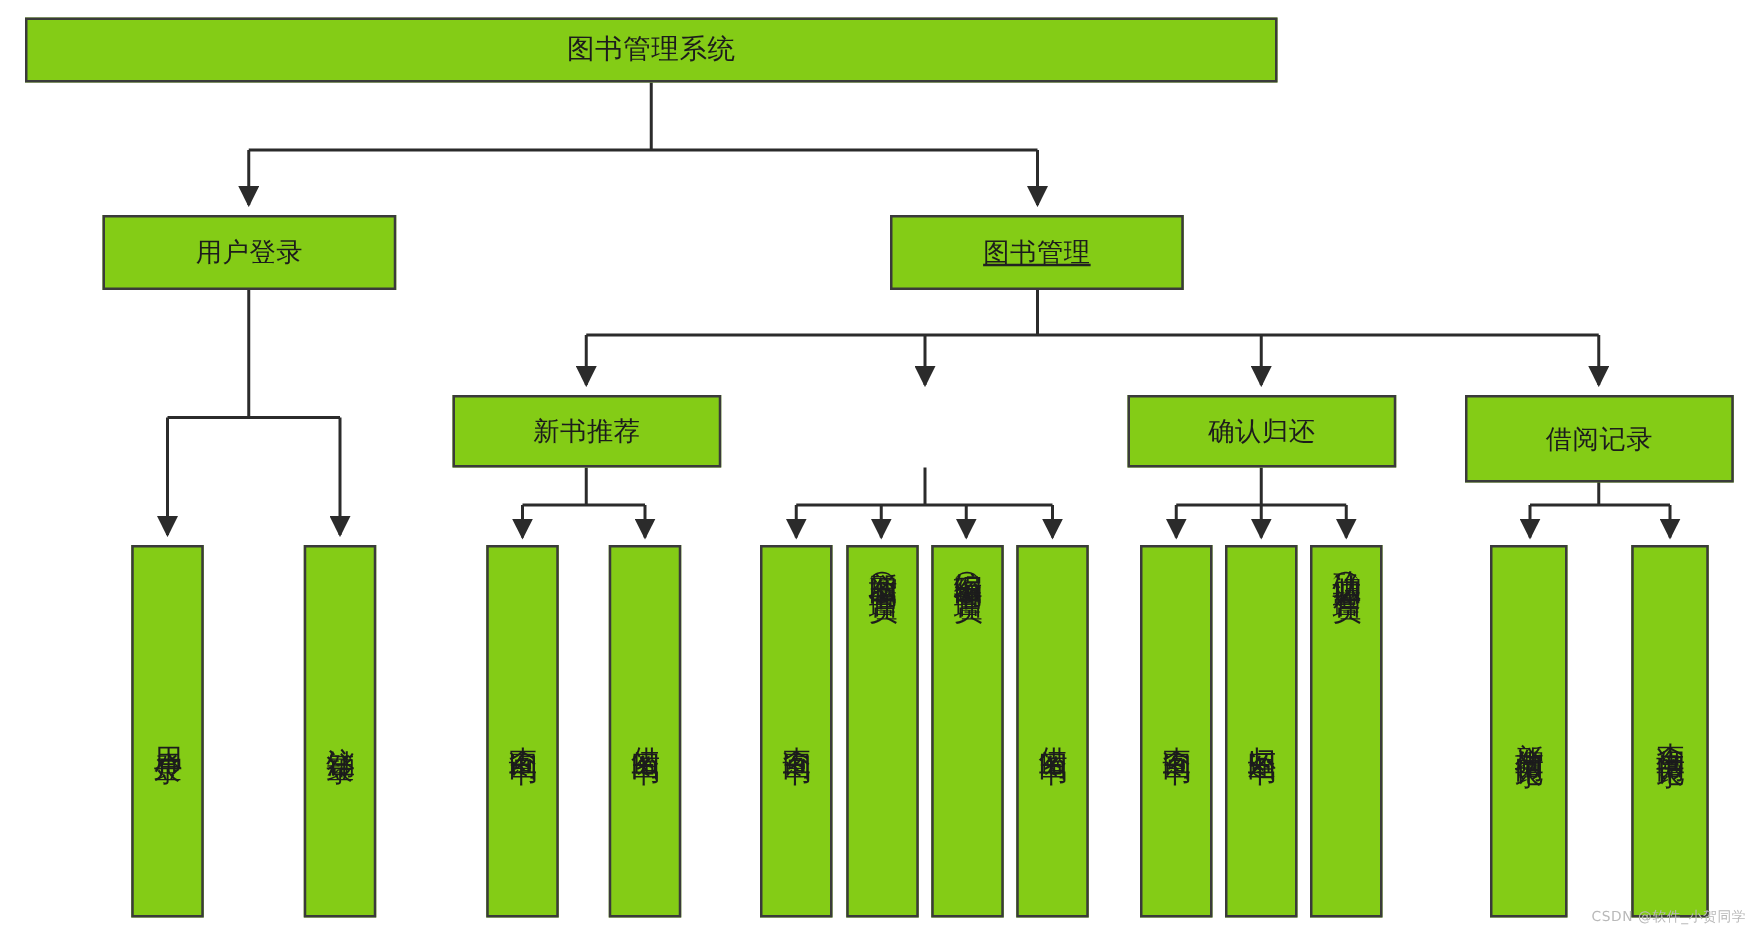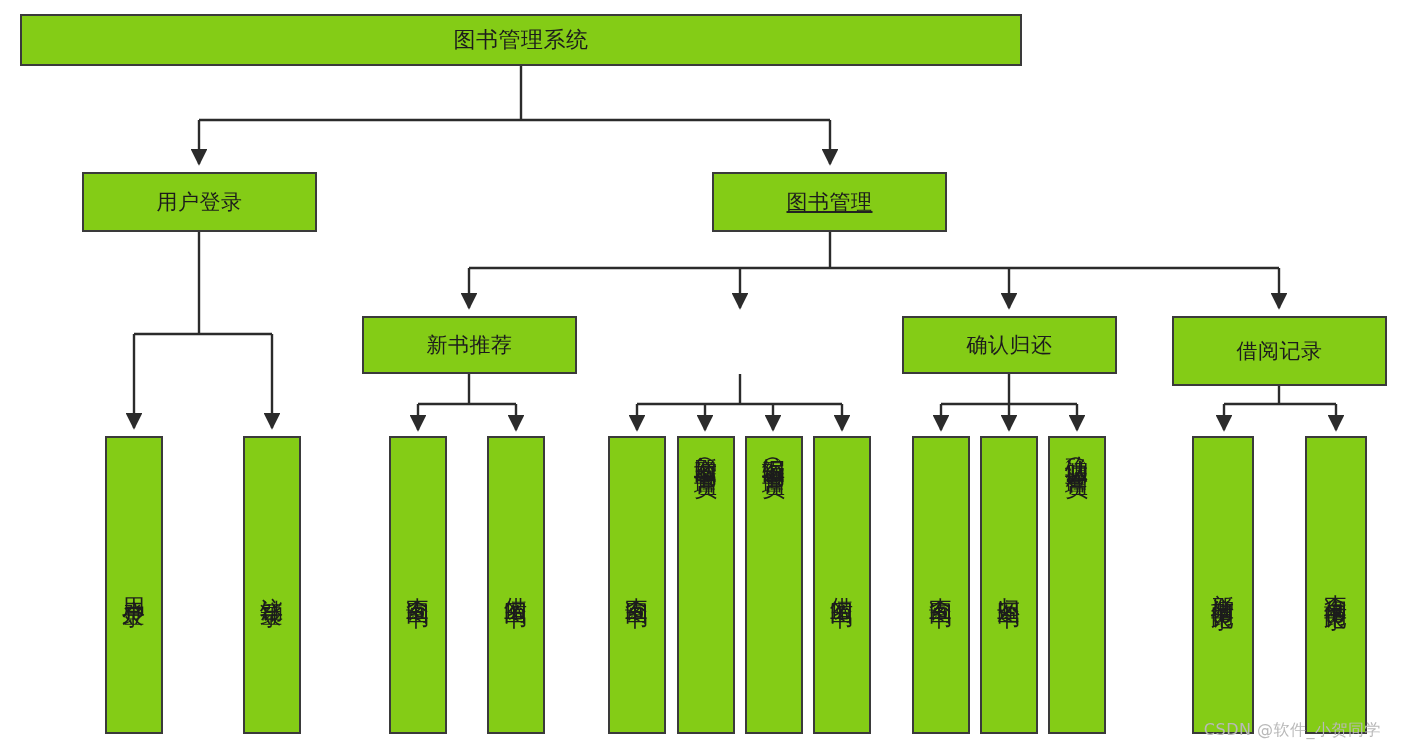--- a/index.html
+++ b/index.html
@@ -51,23 +51,23 @@
     font-size:23px;
     line-height:1.22;
     letter-spacing:3px;
     color:#1c1c1c;
     white-space:nowrap;
     display:block;
   }
   .node.vert.center{ align-items:center; }
   .watermark{
     position:absolute;
-    right:24px;
+    right:8px;
     bottom:6px;
-    font-size:16px;
+    font-size:11px;
     color:#b9b9b9;
     white-space:nowrap;
     z-index:3;
     letter-spacing:0.5px;
   }
 </style>
 </head>
 <body>
 
 <div id="canvas">

